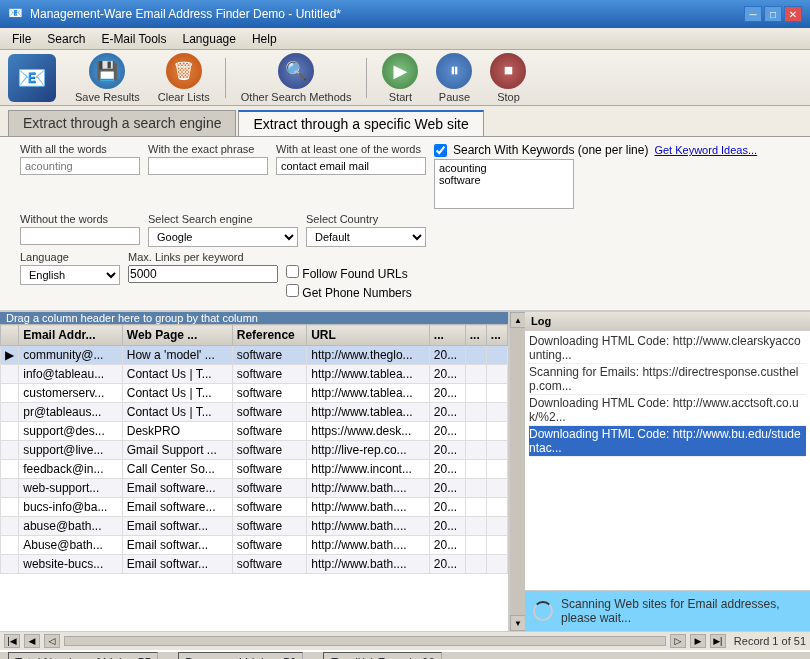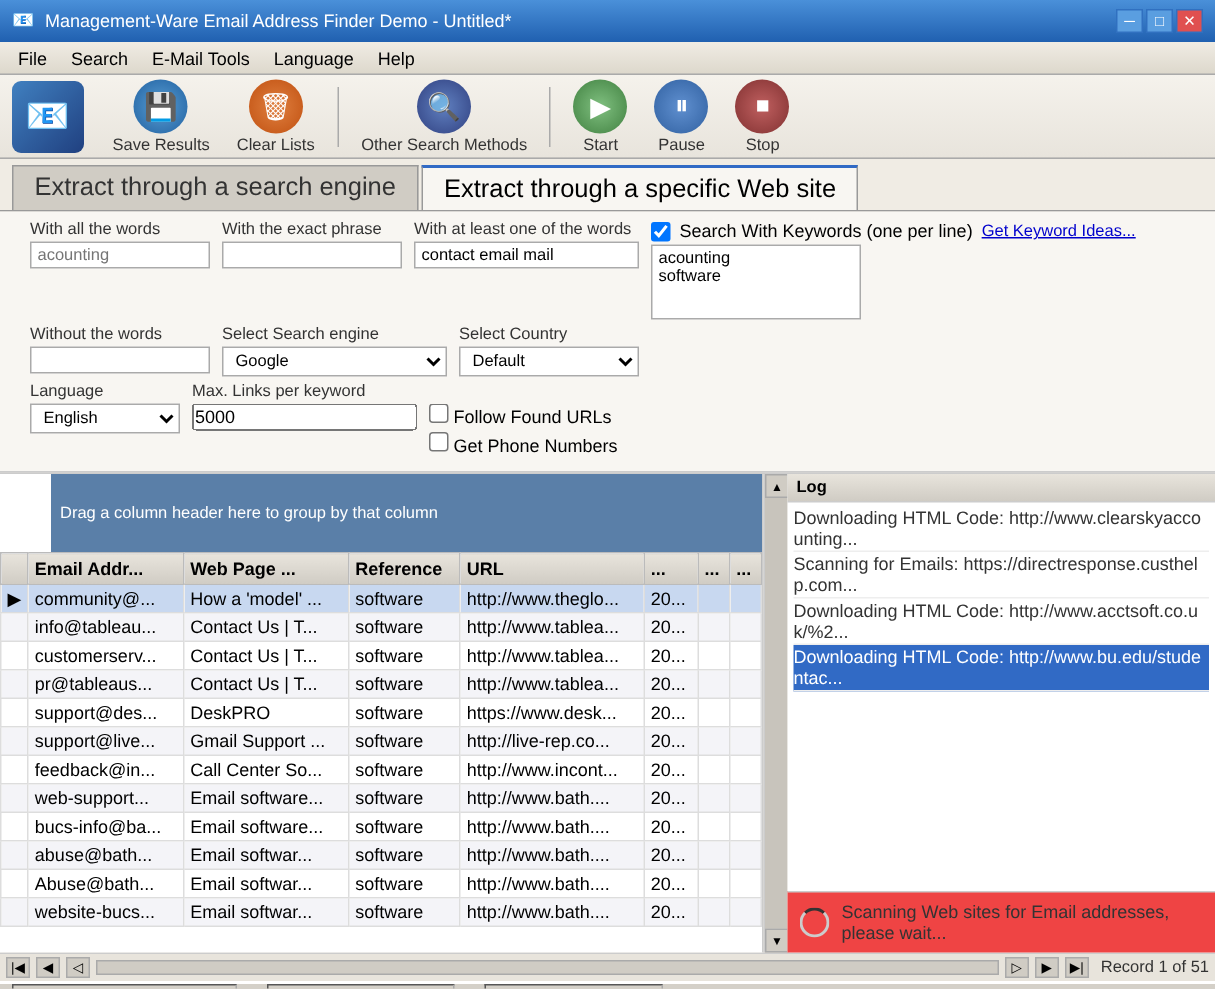--- a/index.html
+++ b/index.html
@@ -90,21 +90,21 @@
       gap: 2px;
       border-bottom: 1px solid #999;
     }
     .tab {
       padding: 4px 14px;
       cursor: pointer;
       border: 1px solid #999;
       border-bottom: none;
       background: #d0ccc4;
       color: #333;
-      font-size: 17px;
+      font-size: 14px;
     }
     .tab.active {
       background: #f8f6f2;
       border-top: 2px solid #316ac5;
       color: #000;
     }
 
     
     #search-form {
       background: #f8f6f2;
@@ -162,23 +162,22 @@
       flex: 1;
       background: white;
       border-right: 1px solid #ccc;
       overflow: hidden;
       display: flex;
       flex-direction: column;
     }
     .grid-header-info {
       background: #5a7fa8;
       color: white;
-      padding: 20px 6px;
-      font-size: 11px;
-      margin-left: 34px;
+      padding: 0 6px;
+      font-size: 11px;
     }
     .grid-table-container {
       flex: 1;
       overflow: auto;
     }
     table {
       width: 100%;
       border-collapse: collapse;
       font-size: 11px;
     }
@@ -220,21 +219,21 @@
       flex: 1;
       overflow: auto;
       padding: 2px 4px;
       font-size: 10px;
       color: #333;
     }
     .log-entry { padding: 1px 0; border-bottom: 1px solid #eee; word-break: break-all; }
     .log-entry.highlighted { background: #316ac5; color: white; }
 
     .log-status {
-      background: #ef4444;
+      background: #7dd3fc;
       border-top: 1px solid #ccc;
       padding: 6px 8px;
       display: flex;
       align-items: center;
       gap: 8px;
       font-size: 11px;
       color: #333;
     }
     .spinner {
       width: 20px; height: 20px;

